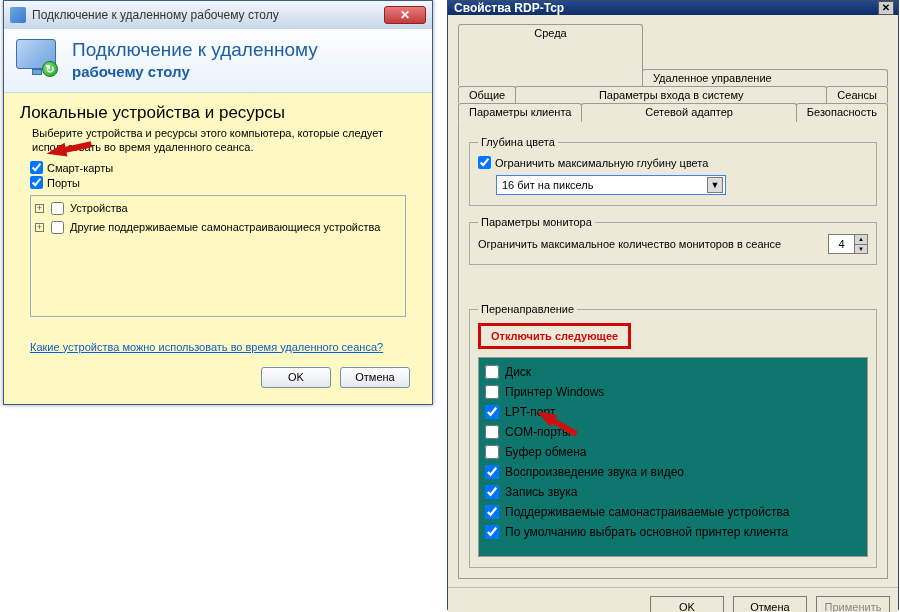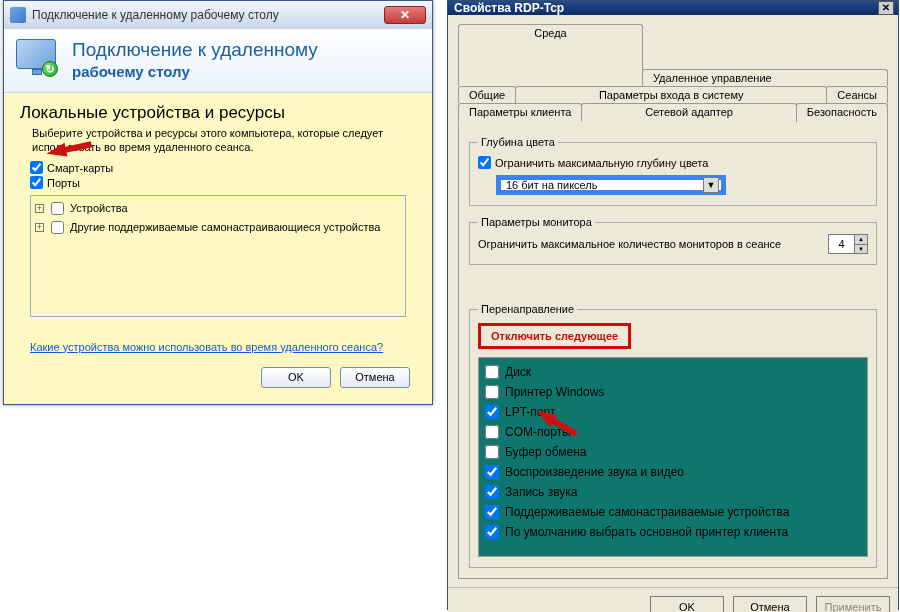--- a/index.html
+++ b/index.html
@@ -173,21 +173,21 @@
     border:1px solid #999; border-top:none; background:#ece9d8;
     padding:14px 10px 10px; flex:1; display:flex; flex-direction:column; gap:10px;
   }
 
   fieldset.grp {
     border:1px solid #aaa; padding:6px 8px 10px; margin:0;
   }
   fieldset.grp > legend { font-size:11px; padding:0 3px; }
 
   .select-classic {
-    height:20px; border:5px solid #3b82f6; background:#fff;
+    height:20px; border:1px solid #3b82f6; background:#fff;
     display:flex; align-items:center; justify-content:space-between;
     padding:0 2px 0 5px; font-size:11px; width:230px; margin-top:6px; margin-left:18px;
   }
   .select-classic .arrow {
     width:16px;height:16px;border:1px solid #7a7a7a;background:#ddd;
     display:flex;align-items:center;justify-content:center;font-size:9px;
   }
 
   .monitor-row { display:flex; align-items:center; gap:6px; }
   .spin {

